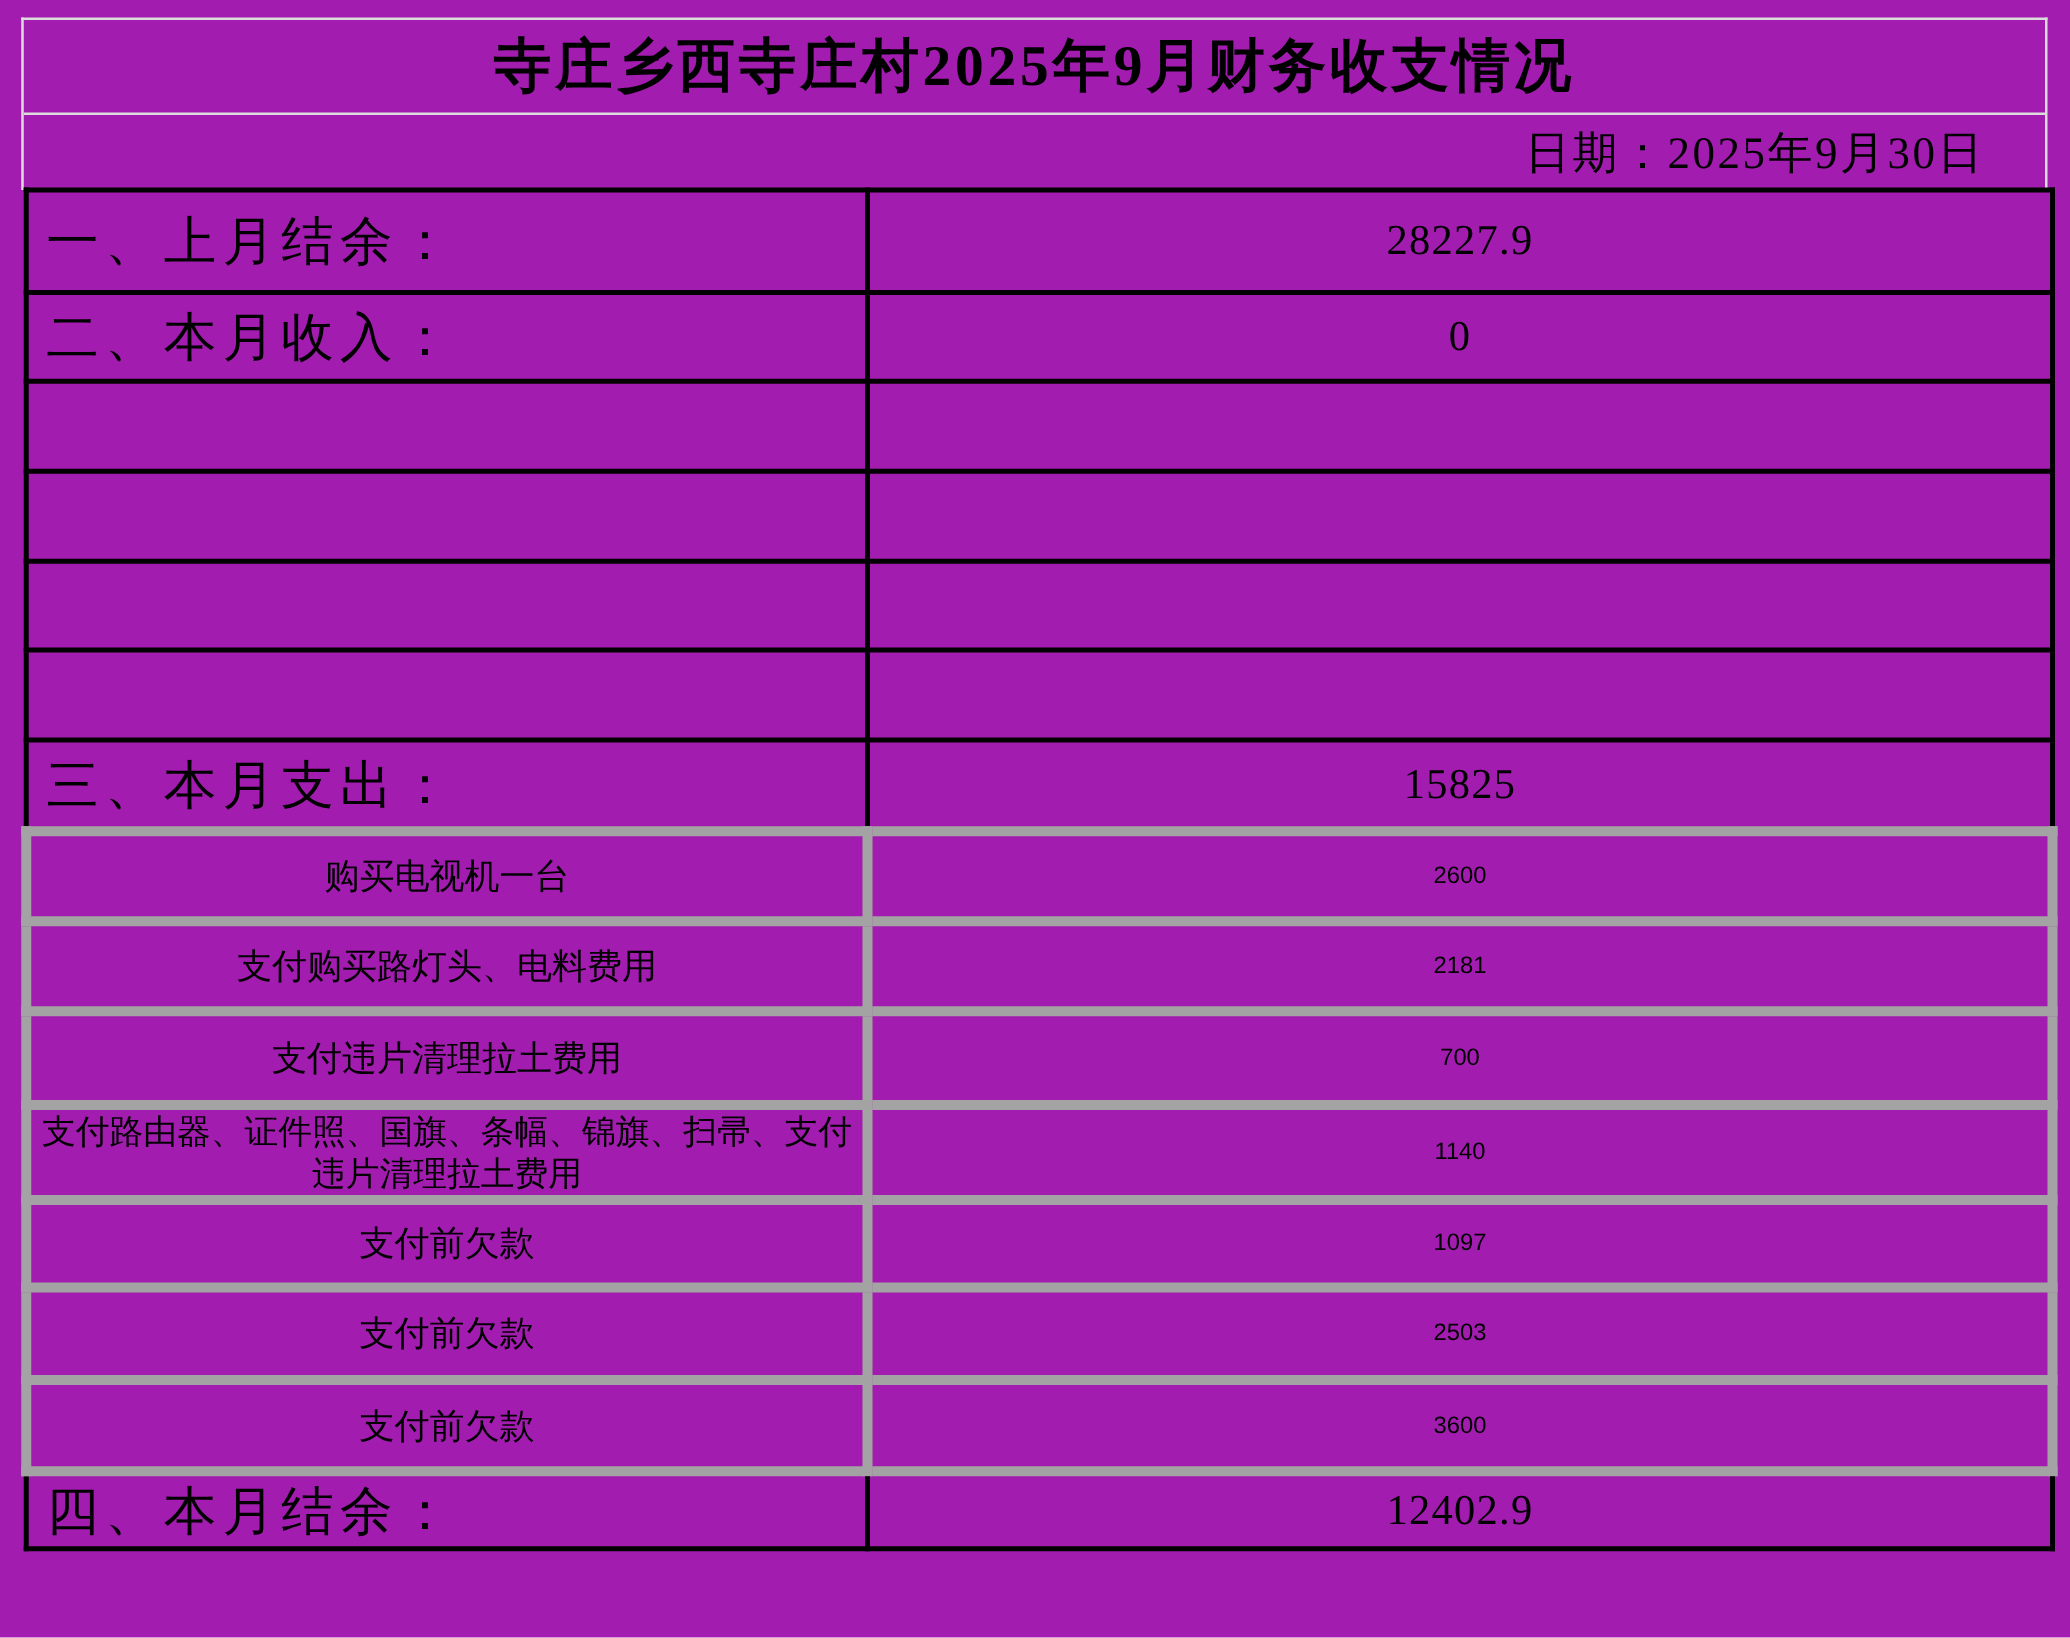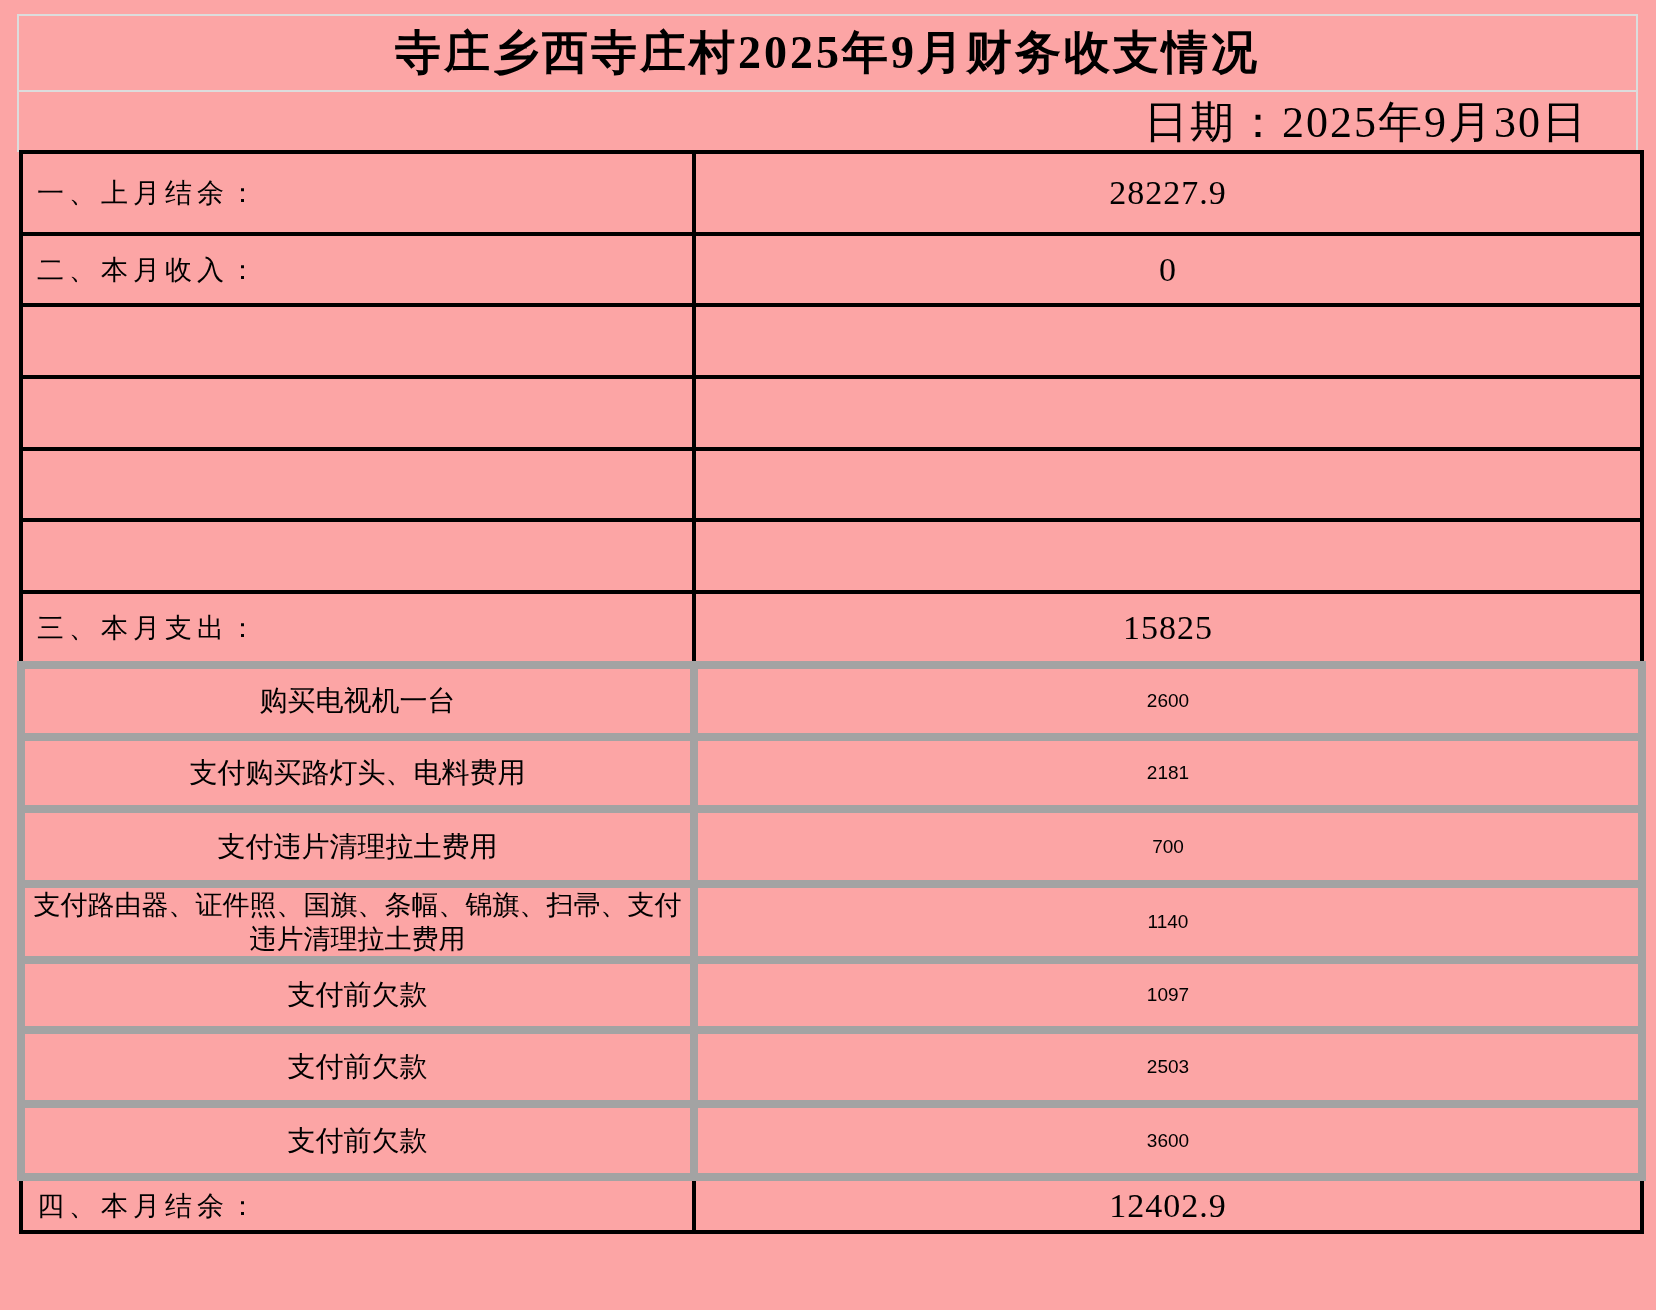--- a/index.html
+++ b/index.html
@@ -1,20 +1,20 @@
 <!DOCTYPE html>
 <html><head>
 <meta charset="utf-8">
 <style>
   html, body { margin: 0; padding: 0; background: #ffffff; }
   .page {
     position: relative;
     width: 1656px;
     height: 1310px;
-    background: #fca5a5;
+    background: #a21caf;
     color: #000000;
     font-family: "Liberation Serif", "DejaVu Serif", serif;
     overflow: hidden;
   }
 
   
   .header-area {
     position: absolute;
     left: 17px;
     top: 14px;
@@ -34,21 +34,21 @@
     font-weight: bold;
     letter-spacing: 3px;
     white-space: nowrap;
   }
   .date-row {
     height: 60px;
     display: flex;
     align-items: center;
     justify-content: flex-end;
     padding-right: 48px;
-    font-size: 44px;
+    font-size: 36px;
     letter-spacing: 2px;
     white-space: nowrap;
   }
 
   
   table.fin-table {
     position: absolute;
     left: 17px;
     top: 150px;
     width: 1621px;
@@ -57,21 +57,21 @@
   }
   col.c-label { width: 673px; }
   col.c-value { width: 948px; }
 
   tr.r-section > td { border: 4px solid #000000; }
   tr.r-detail  > td { border: 8px solid #a3a3a3; }
 
   td { vertical-align: middle; overflow: hidden; }
 
   td.label-section {
-    font-size: 27px;
+    font-size: 42px;
     letter-spacing: 5px;
     text-align: left;
     padding: 0 0 0 14px;
     white-space: nowrap;
   }
   td.value-section {
     font-size: 34px;
     text-align: center;
     letter-spacing: 1px;
   }

